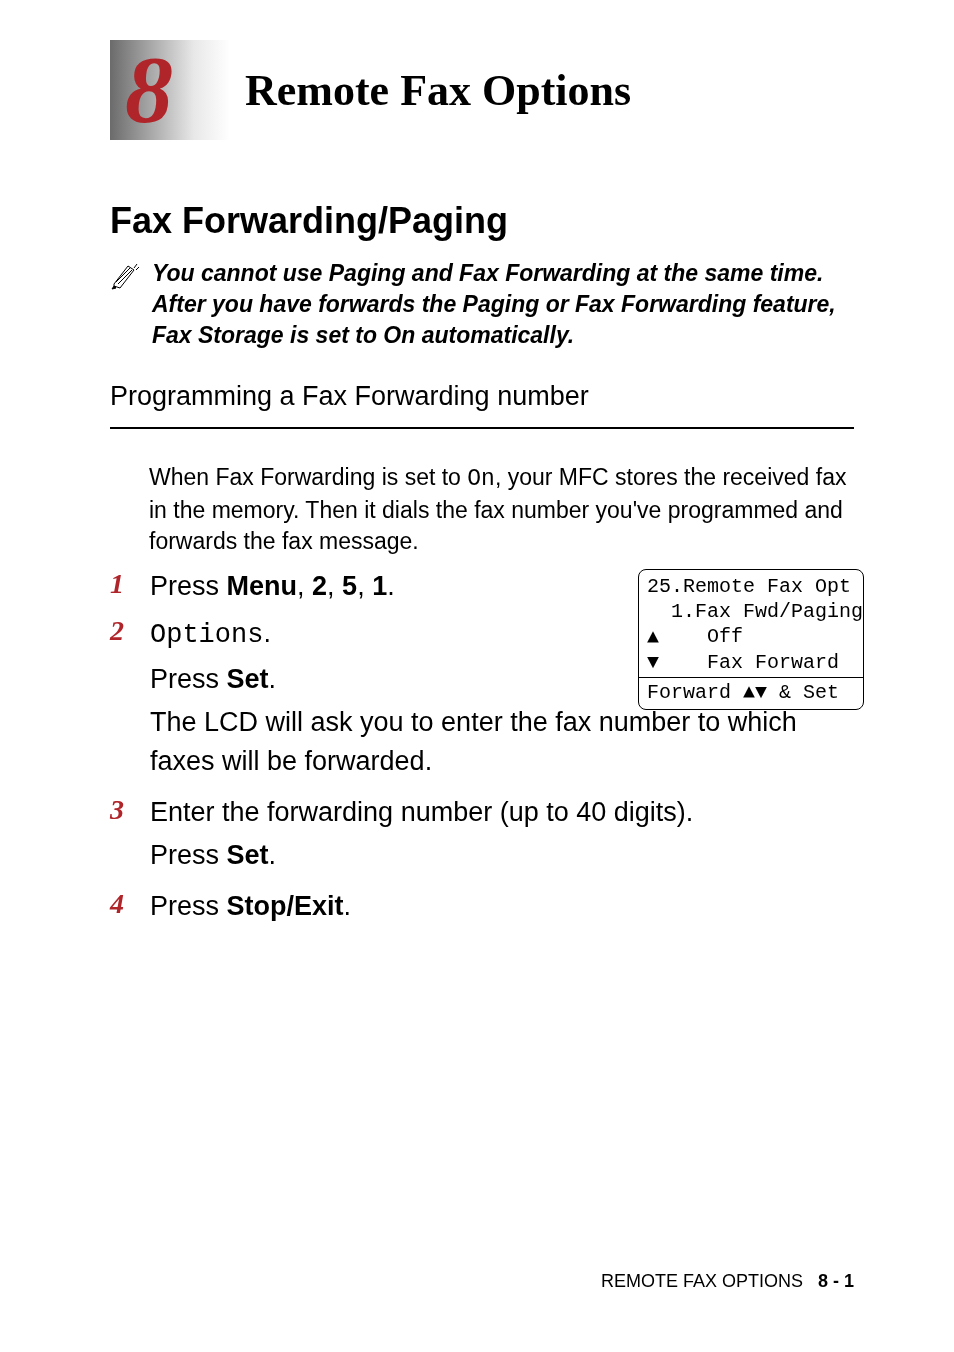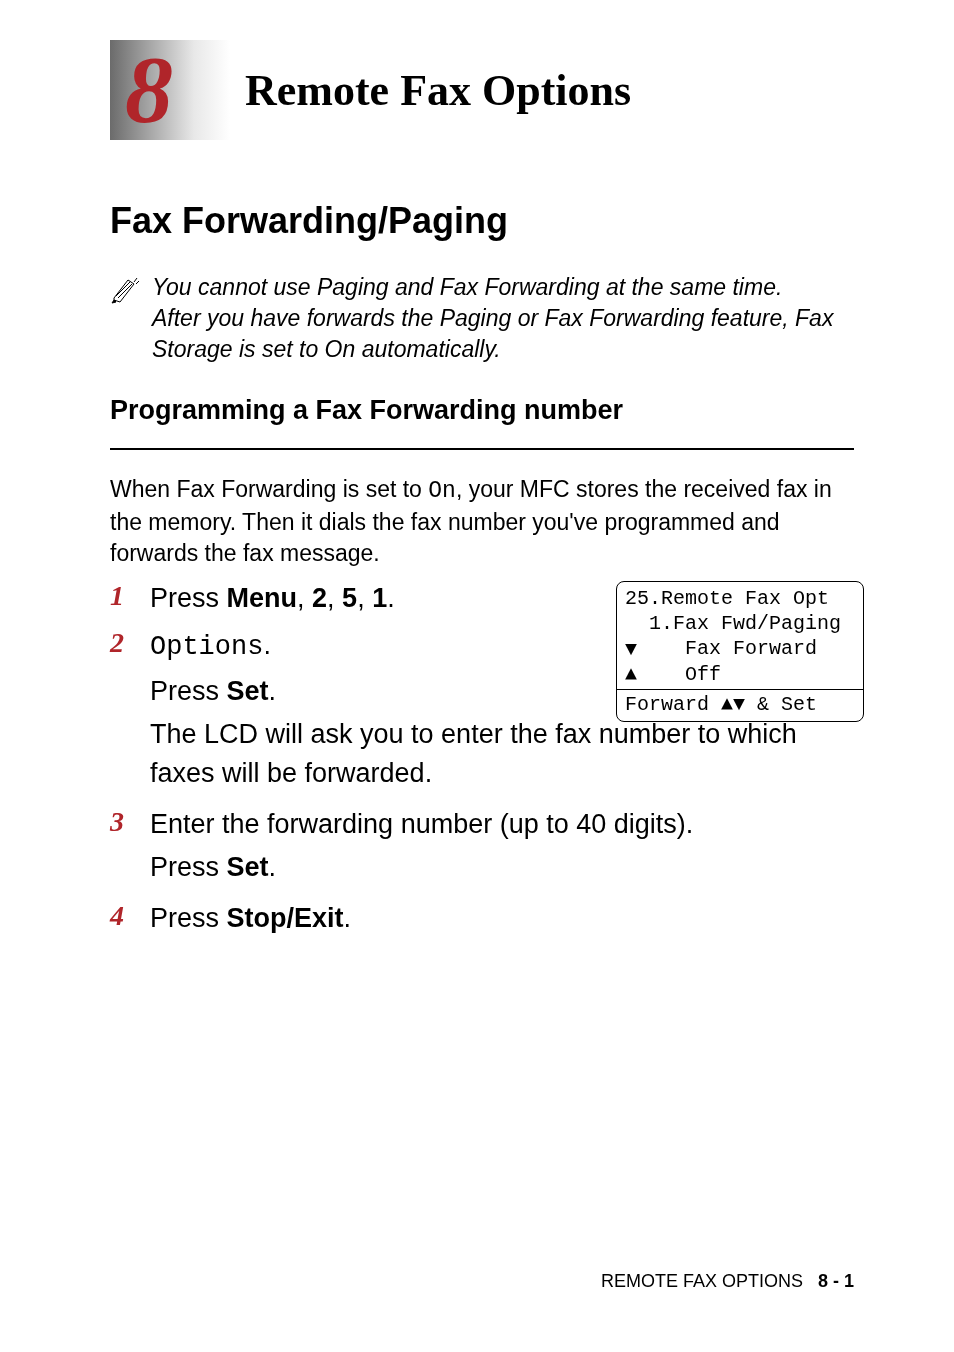--- a/index.html
+++ b/index.html
@@ -39,49 +39,51 @@
       line-height: 1;
     }
     .chapter-title {
       font-size: 44px;
       font-weight: bold;
       font-family: "Times New Roman", serif;
     }
     .section-title {
       font-size: 36px;
       font-weight: bold;
-      margin-bottom: 30px;
+      margin-bottom: 16px;
       margin-top: 20px;
     }
     .note-block {
       display: flex;
       align-items: flex-start;
       margin-bottom: 30px;
     }
     .note-icon {
       margin-right: 12px;
       margin-top: 4px;
       flex-shrink: 0;
     }
     .note-text {
       font-size: 23px;
       font-style: italic;
       line-height: 1.35;
+      font-weight: bold;
     }
     .subsection-title {
       font-size: 27px;
-      font-weight: bold;
+      font-weight: normal;
       border-bottom: 2px solid #000;
-      padding-bottom: 22px;
-      margin-bottom: 24px;
+      padding-bottom: 15px;
+      margin-bottom: 33px;
     }
     .body-text {
       font-size: 23px;
       line-height: 1.35;
       margin-bottom: 10px;
+      margin-left: 39px;
     }
     .steps-wrapper {
       position: relative;
     }
     .step-row {
       display: flex;
       align-items: flex-start;
       margin-bottom: 8px;
     }
     .step-number {
@@ -112,21 +114,21 @@
       display: inline-block;
       width: 38px;
       height: 16px;
       position: relative;
       vertical-align: middle;
     }
     .display-box {
       position: absolute;
       right: -10px;
       top: 2px;
-      width: 248px;
+      width: 226px;
       border: 1.5px solid #000;
       border-radius: 8px;
       font-family: "Courier New", monospace;
       font-size: 20px;
       line-height: 1.25;
       background: #fff;
       z-index: 2;
     }
     .display-upper {
       padding: 4px 8px 2px 8px;
@@ -193,22 +195,22 @@
 <div class="body-text">
   <span>When Fax Forwarding is set to </span><span class="mono">On</span><span>, your MFC stores the received fax in the memory. Then it dials the fax number you've programmed and forwards the fax message.</span>
 </div>
 
 <div class="steps-wrapper">
 
   <div class="display-box">
     <div class="display-upper">
       <div class="display-line">25.Remote Fax Opt</div>
       <div class="display-line">  1.Fax Fwd/Paging</div>
+      <div class="display-line"><span class="tri-up">▲</span><span>    Off</span></div>
       <div class="display-line"><span class="tri-down">▼</span><span>    Fax Forward</span></div>
-      <div class="display-line"><span class="tri-up">▲</span><span>    Off</span></div>
     </div>
     <div class="display-divider"></div>
     <div class="display-lower"><span>Forward </span><span>▲</span><span>▼</span><span> &amp; Set</span></div>
   </div>
 
   <div class="step-row">
     <div class="step-number">1</div>
     <div class="step-body c1">
       <span>Press </span><span class="bold">Menu</span><span>, </span><span class="bold">2</span><span>, </span><span class="bold">5</span><span>, </span><span class="bold">1</span><span>.</span>
     </div>

